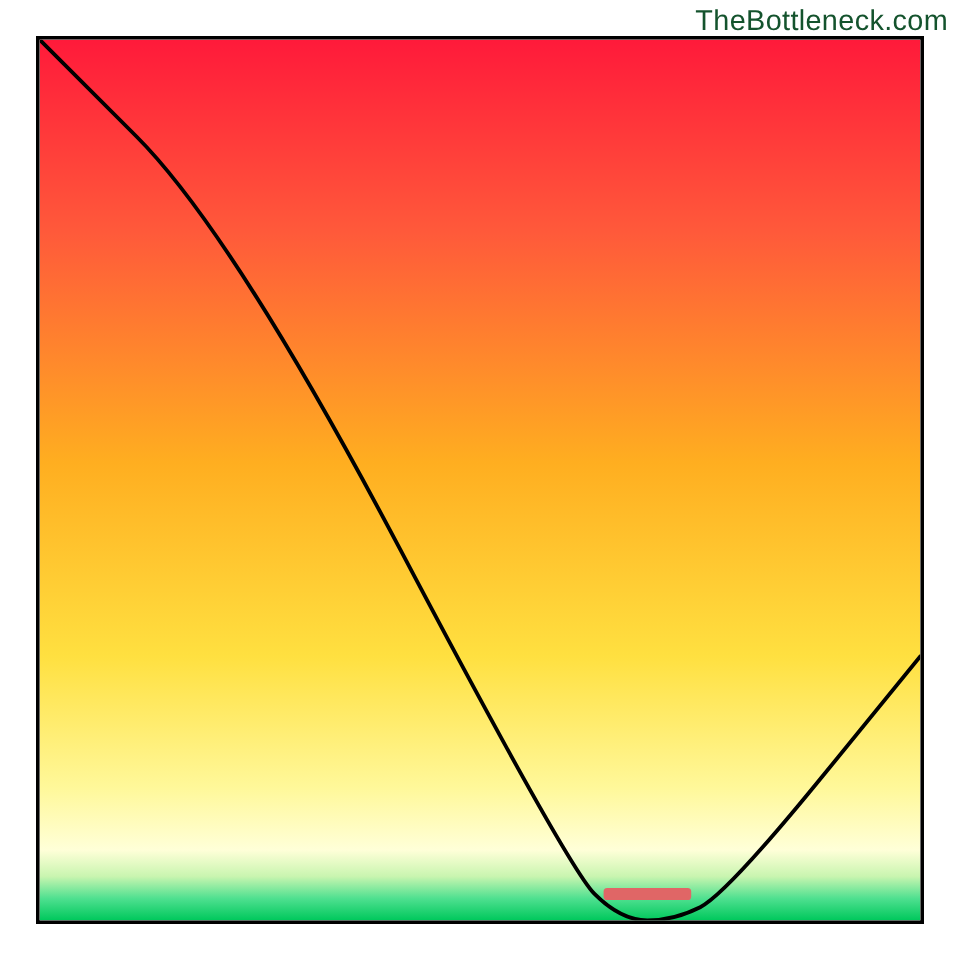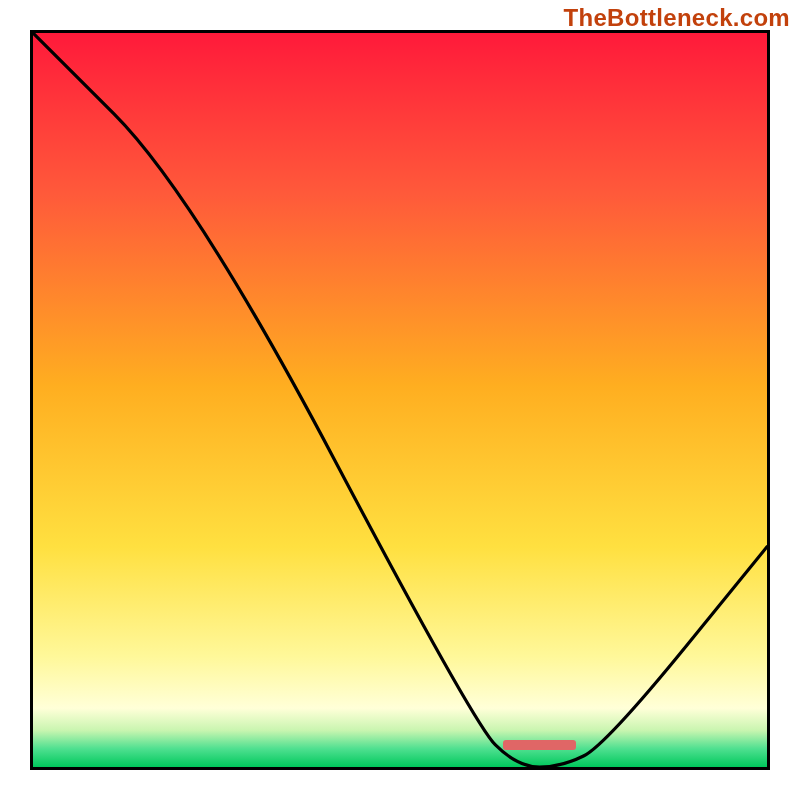--- a/index.html
+++ b/index.html
@@ -13,22 +13,22 @@
   .frame {
     position: relative;
     width: 800px;
     height: 800px;
   }
   .watermark {
     position: absolute;
     top: 4px;
     right: 10px;
     font-size: 24px;
-    font-weight: bold;
-    color: #c2410c;
+    font-weight: normal;
+    color: #14532d;
     letter-spacing: 0.3px;
   }
   .plot-box {
     position: absolute;
     left: 30px;
     top: 30px;
     width: 740px;
     height: 740px;
     border: 3px solid #000;
     box-sizing: border-box;

